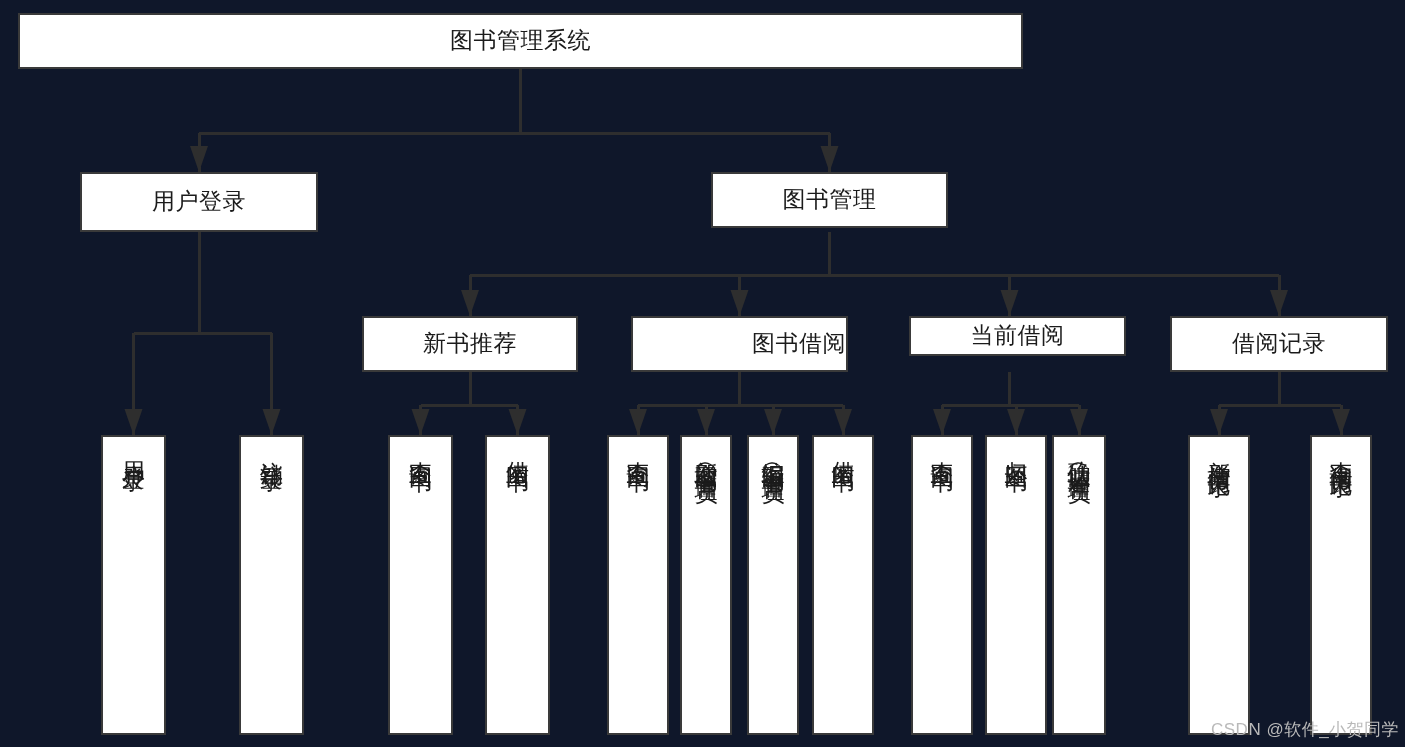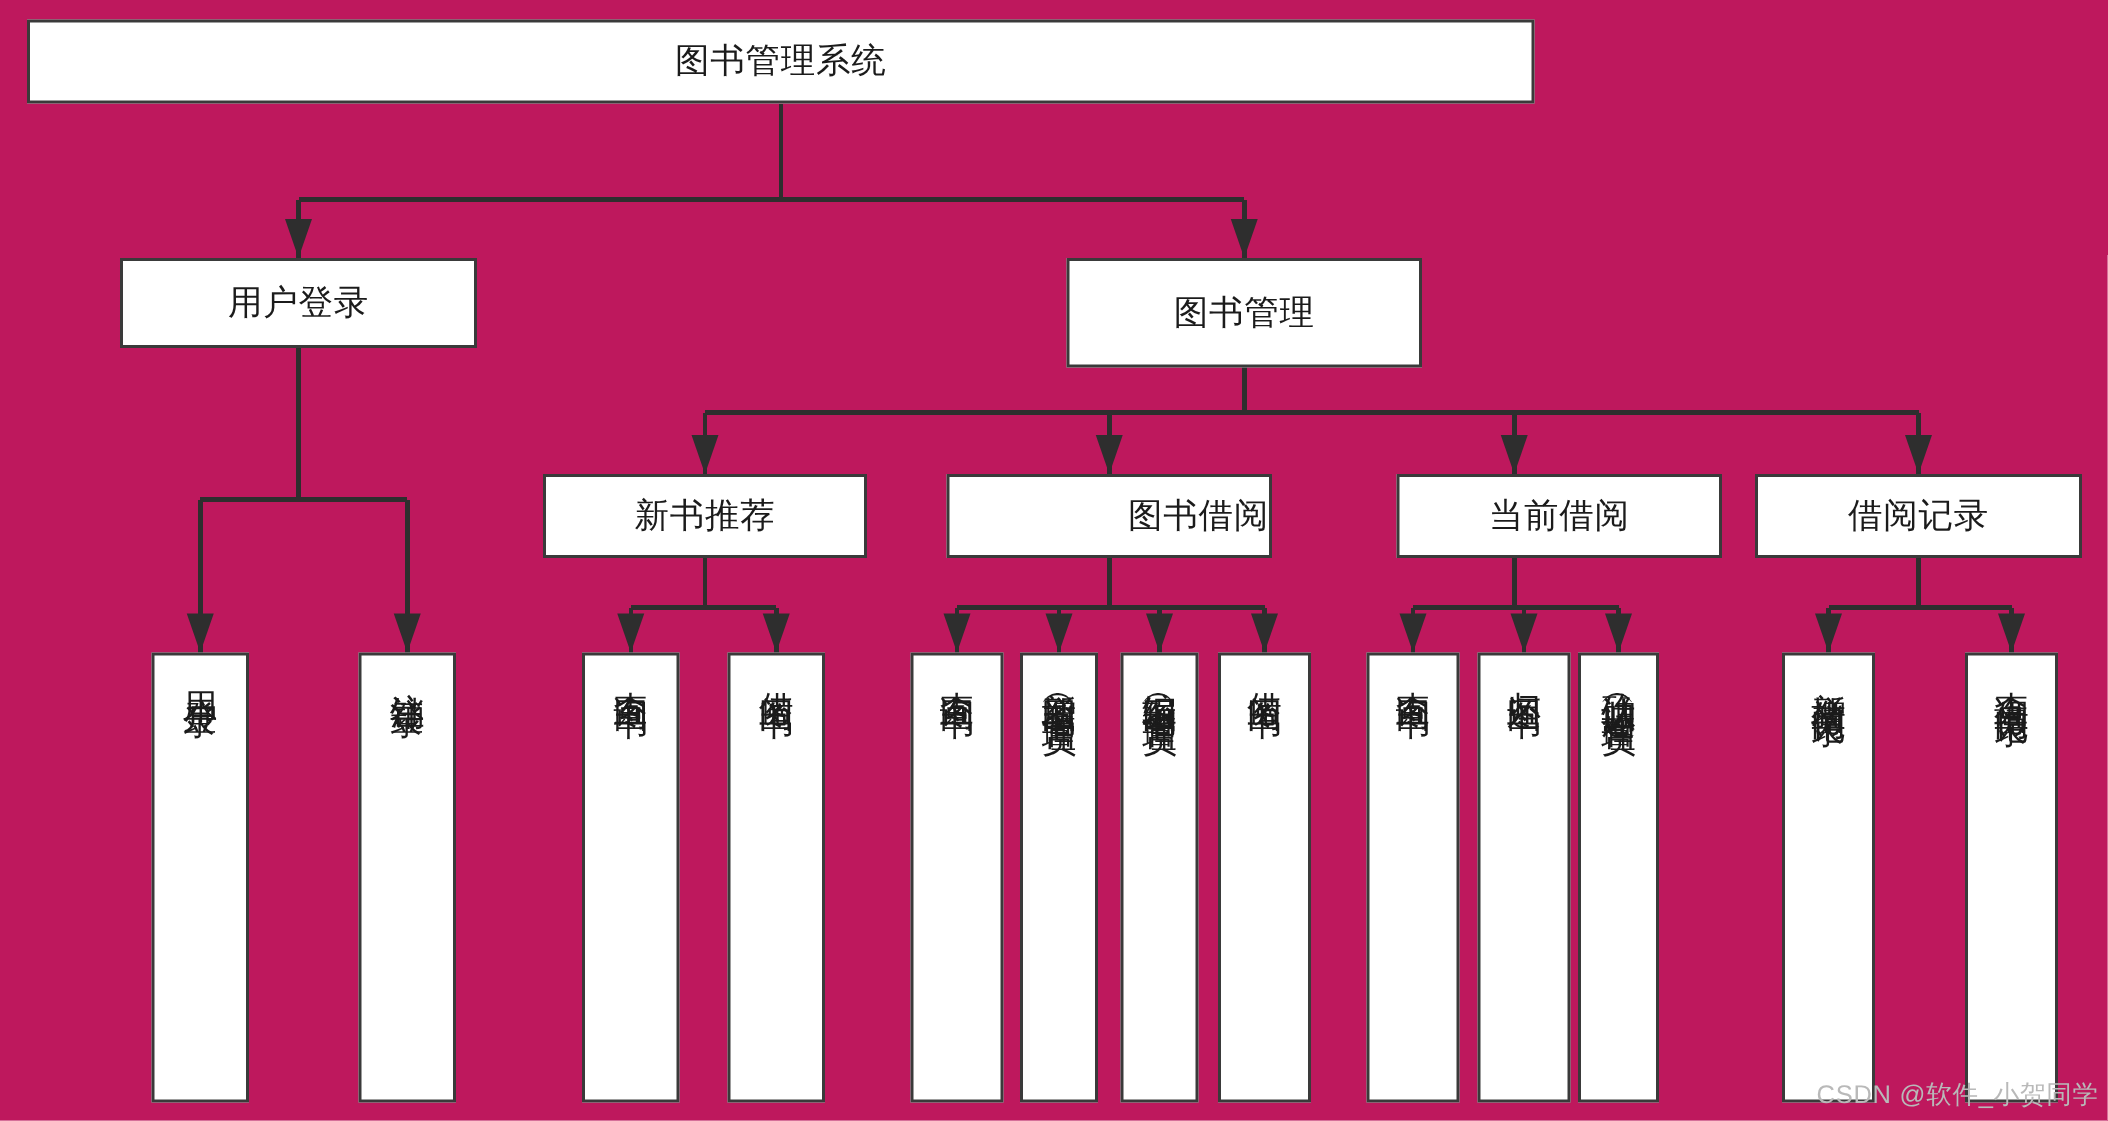--- a/index.html
+++ b/index.html
@@ -10,21 +10,21 @@
   body {
     width: 1405px;
     height: 747px;
     font-family: "Liberation Sans", "DejaVu Sans", sans-serif;
     overflow: hidden;
   }
   #diagram-root {
     position: relative;
     width: 1405px;
     height: 747px;
-    background: #be185d;
+    background: #0f172a;
   }
   svg.edges {
     position: absolute;
     left: 0;
     top: 0;
     width: 1405px;
     height: 747px;
   }
   .node {
     position: absolute;
@@ -129,30 +129,30 @@
       <line x1="1341" y1="405" x2="1341" y2="435" stroke="#2e2e2e" stroke-width="3" shape-rendering="crispEdges"></line>
       <polygon points="1332,409 1350,409 1341,435" fill="#2e2e2e"></polygon>
     </svg>
   <div id="node-layer">
       <div class="node horizontal root" style="left: 18px; top: 13px; width: 1005px; height: 56px;">
         <span class="label">图书管理系统</span>
       </div>
       <div class="node horizontal" style="left: 80px; top: 172px; width: 238px; height: 60px;">
         <span class="label">用户登录</span>
       </div>
-      <div class="node horizontal" style="left: 711px; top: 172px; width: 237px; height: 73px;">
+      <div class="node horizontal" style="left: 711px; top: 172px; width: 237px; height: 56px;">
         <span class="label">图书管理</span>
       </div>
       <div class="node horizontal" style="left: 362px; top: 316px; width: 216px; height: 56px;">
         <span class="label">新书推荐</span>
       </div>
       <div class="node horizontal" style="left: 631px; top: 316px; width: 217px; height: 56px; justify-content: flex-end;">
         <span class="label">图书借阅</span>
       </div>
-      <div class="node horizontal" style="left: 931px; top: 316px; width: 217px; height: 56px;">
+      <div class="node horizontal" style="left: 909px; top: 316px; width: 217px; height: 40px;">
         <span class="label">当前借阅</span>
       </div>
       <div class="node horizontal" style="left: 1170px; top: 316px; width: 218px; height: 56px;">
         <span class="label">借阅记录</span>
       </div>
       <div class="node vertical" style="left: 101px; top: 435px; width: 65px; height: 300px;">
         <span class="label">用户登录</span>
       </div>
       <div class="node vertical" style="left: 239px; top: 435px; width: 65px; height: 300px;">
         <span class="label">注销登录</span>

